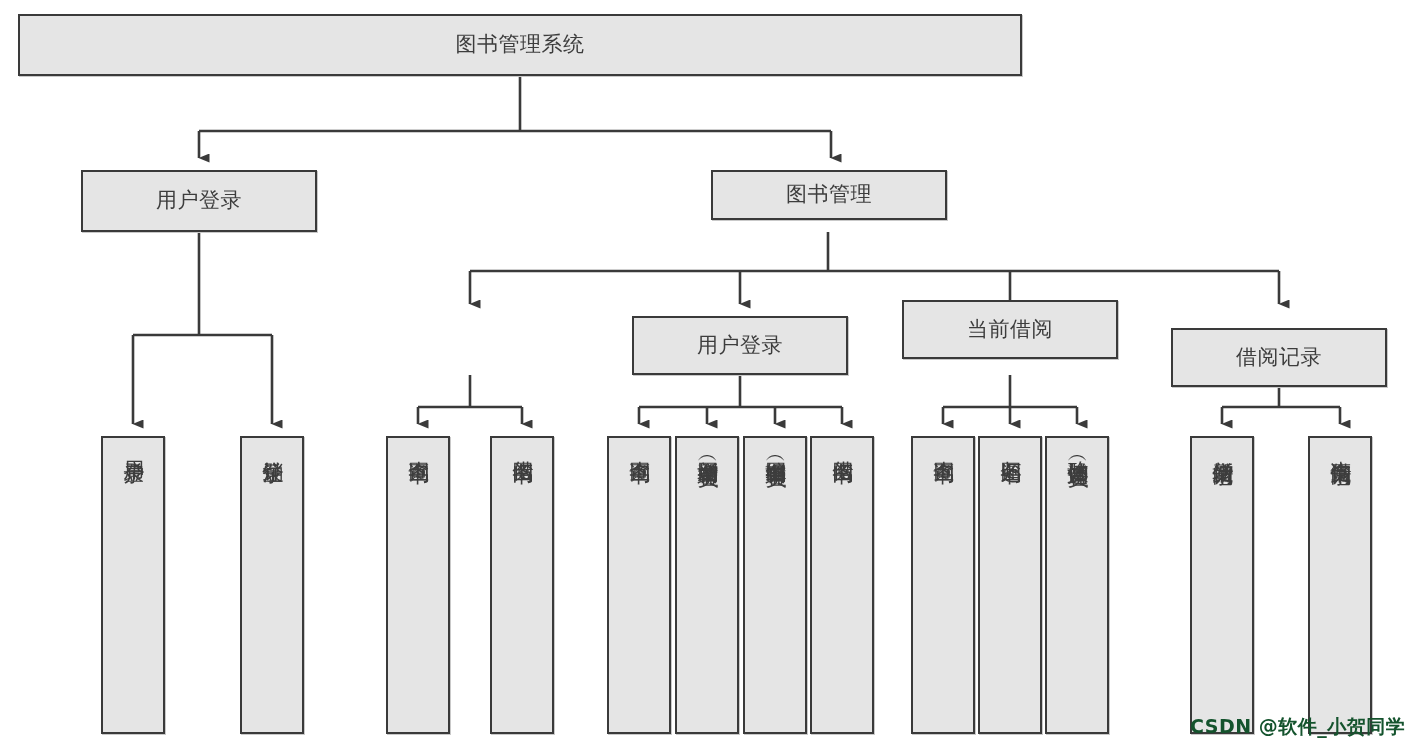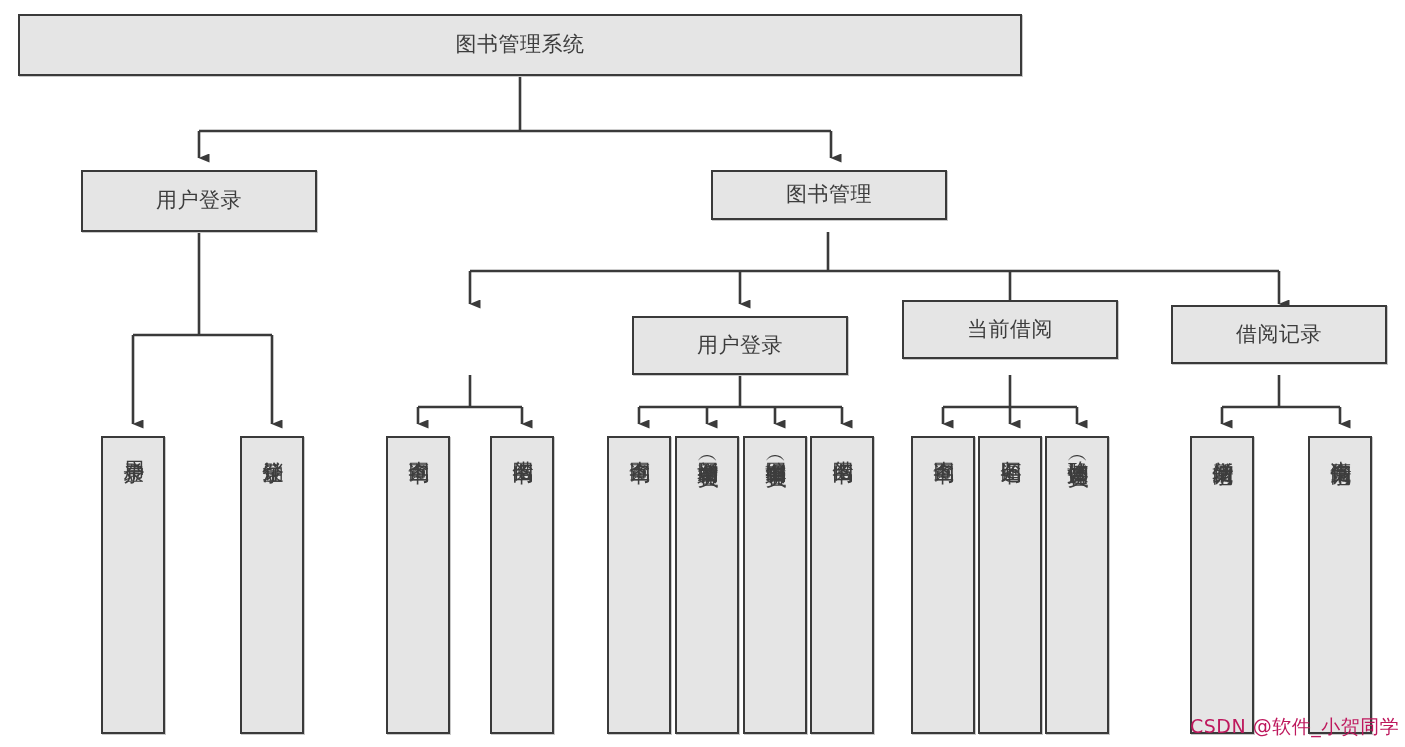--- a/index.html
+++ b/index.html
@@ -62,23 +62,24 @@
     left: 0;
     width: 1405px;
     height: 747px;
     pointer-events: none;
   }
   #watermark {
     position: absolute;
     left: 1190px;
     top: 714px;
     font-size: 19px;
-    color: #be185d;
+    color: #14532d;
     white-space: nowrap;
     letter-spacing: 0.5px;
+    font-weight: bold;
   }
 </style>
 </head>
 <body>
 
 <div id="diagram-root">
 
   <svg id="connectors" viewBox="0 0 1405 747" width="1405" height="747" xmlns="http://www.w3.org/2000/svg">
     <defs>
       <marker id="arrowhead" markerWidth="10" markerHeight="12" refX="4.5" refY="10.5" orient="auto" markerUnits="userSpaceOnUse">
@@ -137,21 +138,21 @@
   <div class="node-box" style="left:711px; top:170px; width:236px; height:50px;">
     <span class="node-label-h">图书管理</span>
   </div>
 
   <div class="node-box" style="left:632px; top:316px; width:216px; height:59px;">
     <span class="node-label-h">用户登录</span>
   </div>
   <div class="node-box" style="left:902px; top:300px; width:216px; height:59px;">
     <span class="node-label-h">当前借阅</span>
   </div>
-  <div class="node-box" style="left:1171px; top:305px; width:216px; height:59px;">
+  <div class="node-box" style="left:1171px; top:328px; width:216px; height:59px;">
     <span class="node-label-h">借阅记录</span>
   </div>
 
   <div class="node-box leaf-box" style="left:101px; top:436px; width:64px; height:298px;">
     <span class="node-label-v">用户登录</span>
   </div>
   <div class="node-box leaf-box" style="left:240px; top:436px; width:64px; height:298px;">
     <span class="node-label-v">注销登录</span>
   </div>
 

